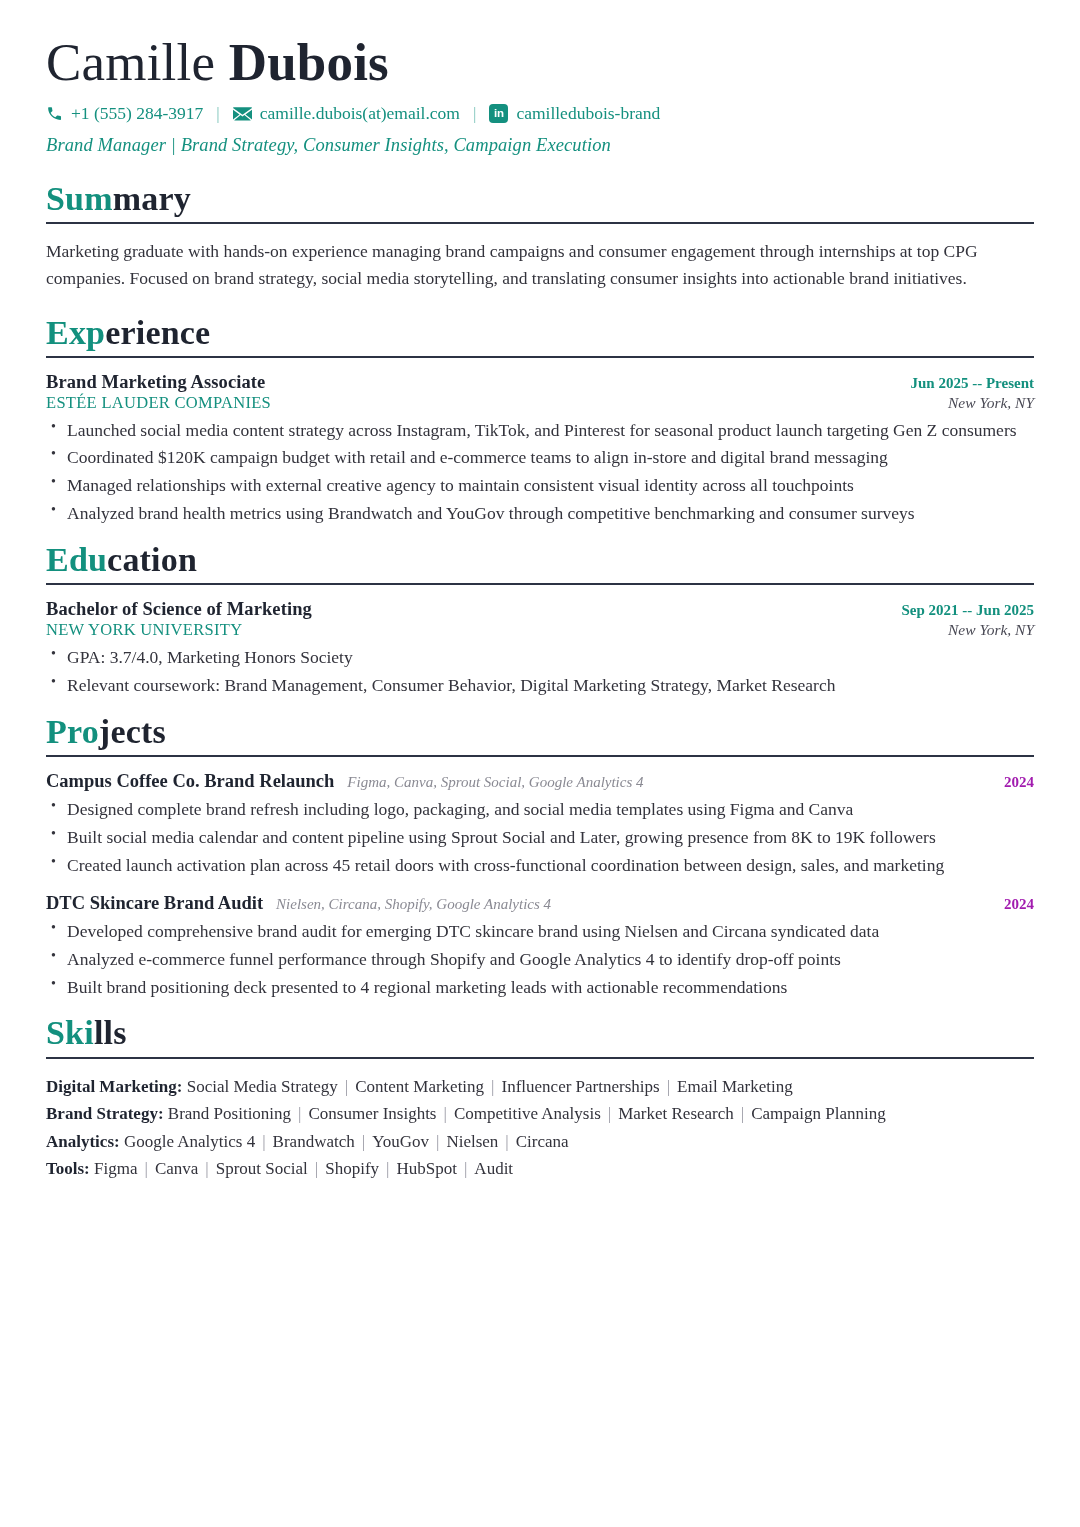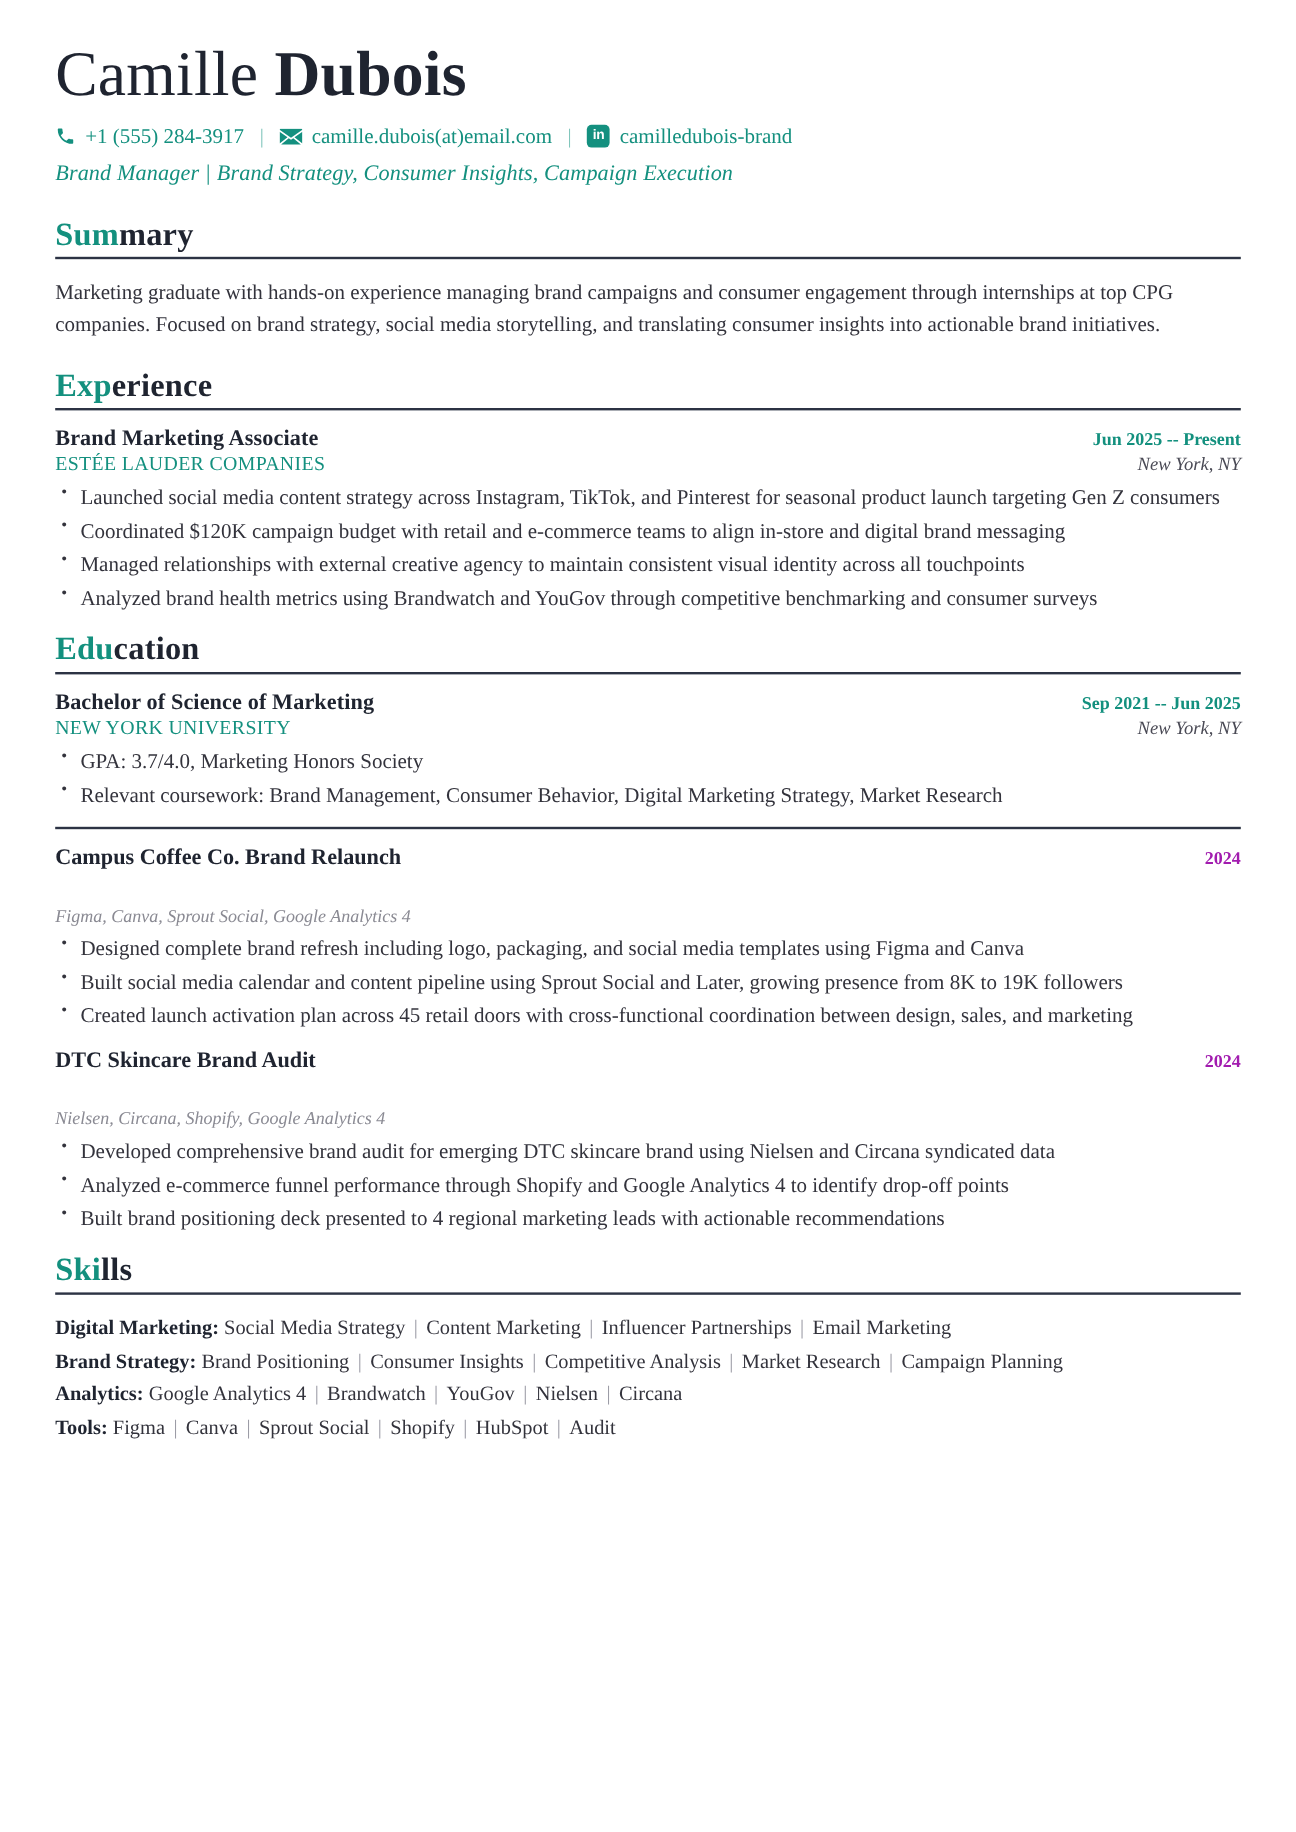--- a/index.html
+++ b/index.html
@@ -80,21 +80,21 @@
     font-size: 18.5px;
     font-style: italic;
     color: #14907f;
     margin-bottom: 24px;
     letter-spacing: 0.1px;
   }
 
   
   .section { margin-bottom: 4px; }
   .section-title {
-    font-size: 27px;
+    font-size: 34px;
     font-weight: 700;
     line-height: 1.12;
     color: #1f2430;
     margin: 0 0 4px 0;
     letter-spacing: 0.2px;
   }
   .section-title .accent { color: #13907e; }
   .rule {
     border: 0;
     border-top: 2.2px solid #2c3344;
@@ -167,23 +167,22 @@
   
   .proj-head {
     display: flex;
     justify-content: space-between;
     align-items: baseline;
     gap: 18px;
   }
   .proj-left {
     display: flex;
     align-items: baseline;
-    gap: 30px;
+    gap: 13px;
     flex-wrap: wrap;
-    flex-direction: column;
   }
   .proj-name {
     font-size: 18.5px;
     font-weight: 700;
     color: #1f2430;
   }
   .proj-stack {
     font-size: 15px;
     font-style: italic;
     color: #8a8a93;
@@ -303,20 +302,21 @@
           </div>
           <ul class="bullets">
             <li>GPA: 3.7/4.0, Marketing Honors Society</li>
             <li>Relevant coursework: Brand Management, Consumer Behavior, Digital Marketing Strategy, Market Research</li>
           </ul>
         </div>
       </div>
   </section>
 
   <section class="section">
+    <h2 class="section-title"><span class="accent">Pro</span><span>jects</span></h2>
     <hr class="rule">
     <div>
         <div class="entry">
           <div class="proj-head">
             <div class="proj-left">
               <span class="proj-name">Campus Coffee Co. Brand Relaunch</span>
               <span class="proj-stack">Figma, Canva, Sprout Social, Google Analytics 4</span>
             </div>
             <span class="proj-year">2024</span>
           </div>

